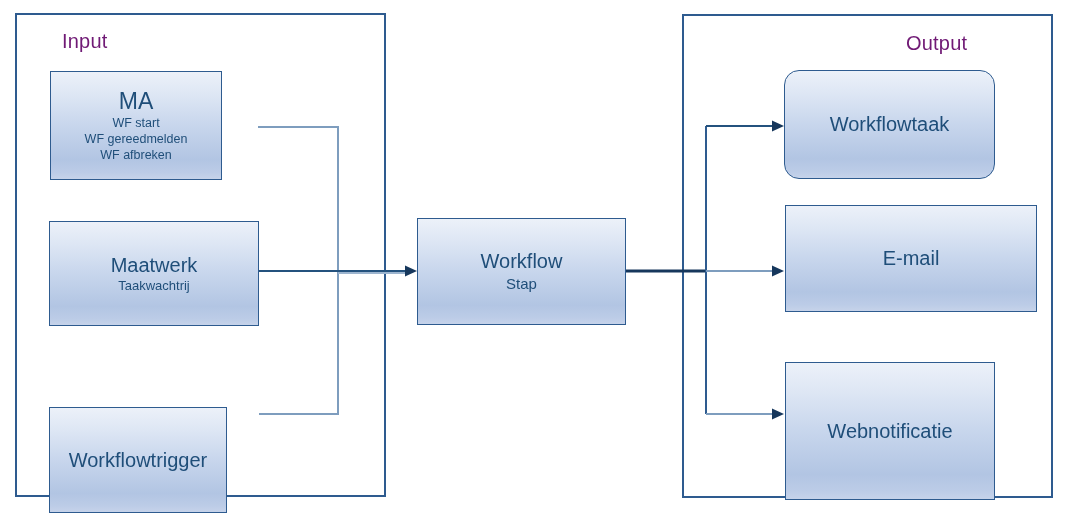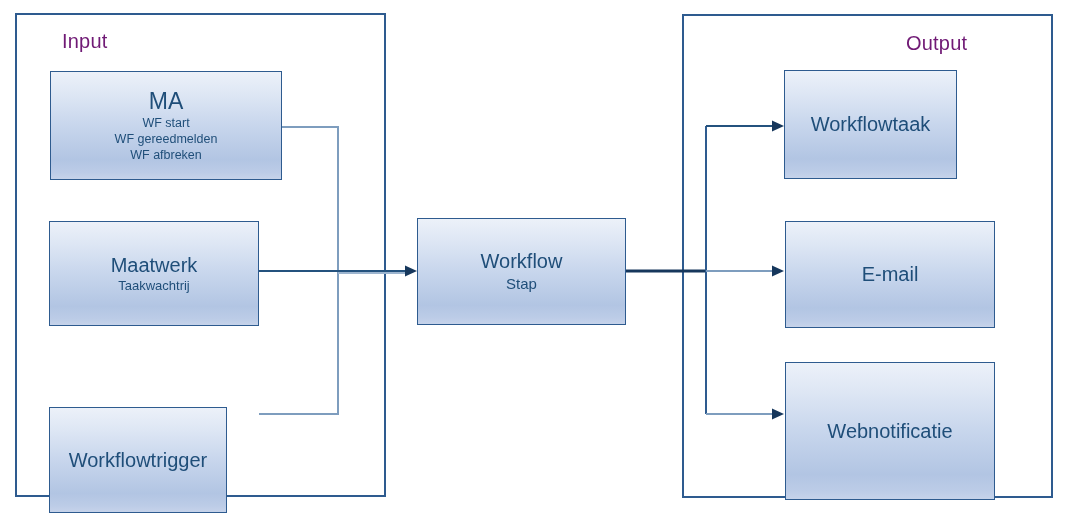--- a/index.html
+++ b/index.html
@@ -36,26 +36,26 @@
     color: #1f4e79;
     display: flex; flex-direction: column;
     align-items: center; justify-content: center;
     text-align: center;
   }
   .node .title   { font-size: 20px; line-height: 1.25; }
   .node .title-lg{ font-size: 23px; line-height: 1.15; }
   .node .sub     { font-size: 13px; line-height: 1.3; }
   .node .sub-sm  { font-size: 12.5px; line-height: 1.28; }
 
-  #node-ma            { left: 50px;  top: 71px;  width: 232px; height: 109px; }
+  #node-ma            { left: 50px;  top: 71px;  width: 172px; height: 109px; }
   #node-maatwerk      { left: 49px;  top: 221px; width: 210px; height: 105px; }
   #node-workflowtrigger{ left: 49px; top: 363px; width: 178px; height: 106px; margin-top: 44px; }
   #node-workflow      { left: 417px; top: 218px; width: 209px; height: 107px; }
-  #node-workflowtaak  { left: 784px; top: 70px;  width: 173px; height: 109px; }
-  #node-email         { left: 785px; top: 221px; width: 210px; height: 107px; }
+  #node-workflowtaak  { left: 784px; top: 70px;  width: 211px; height: 109px; border-radius: 15px; }
+  #node-email         { left: 785px; top: 205px; width: 252px; height: 107px; }
   #node-webnotificatie{ left: 785px; top: 362px; width: 210px; height: 138px; }
 
   #group-input  { left: 15px;  top: 13px; width: 371px; height: 484px; }
   #group-output { left: 682px; top: 14px; width: 371px; height: 484px; }
   #label-input  { left: 62px;  top: 30px; }
   #label-output { left: 906px; top: 32px; }
 
   svg.wires { position: absolute; left: 0; top: 0; pointer-events: none; }
 </style>
 </head>

